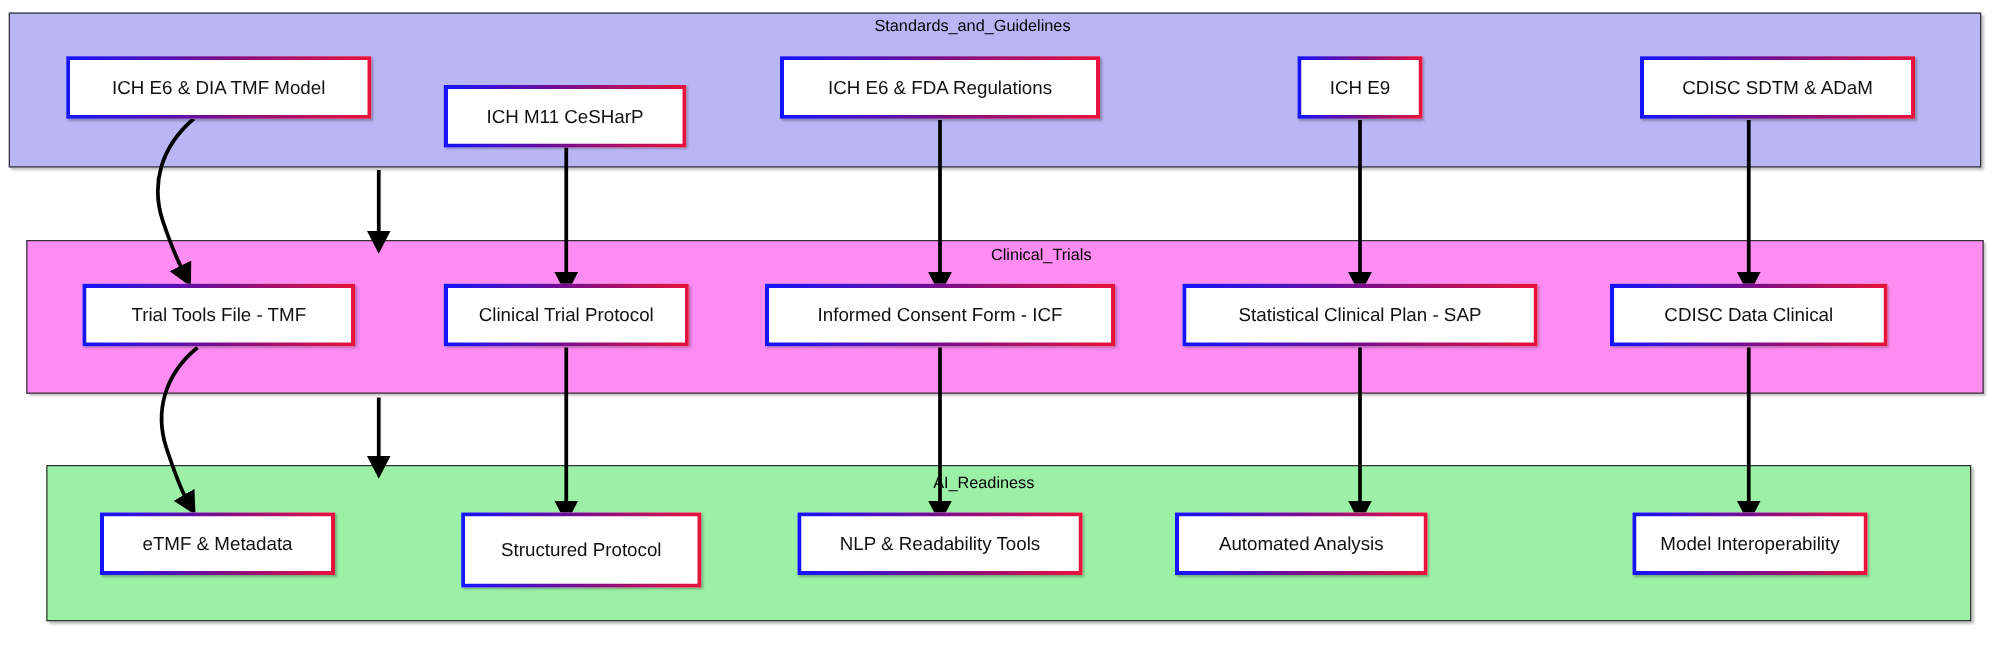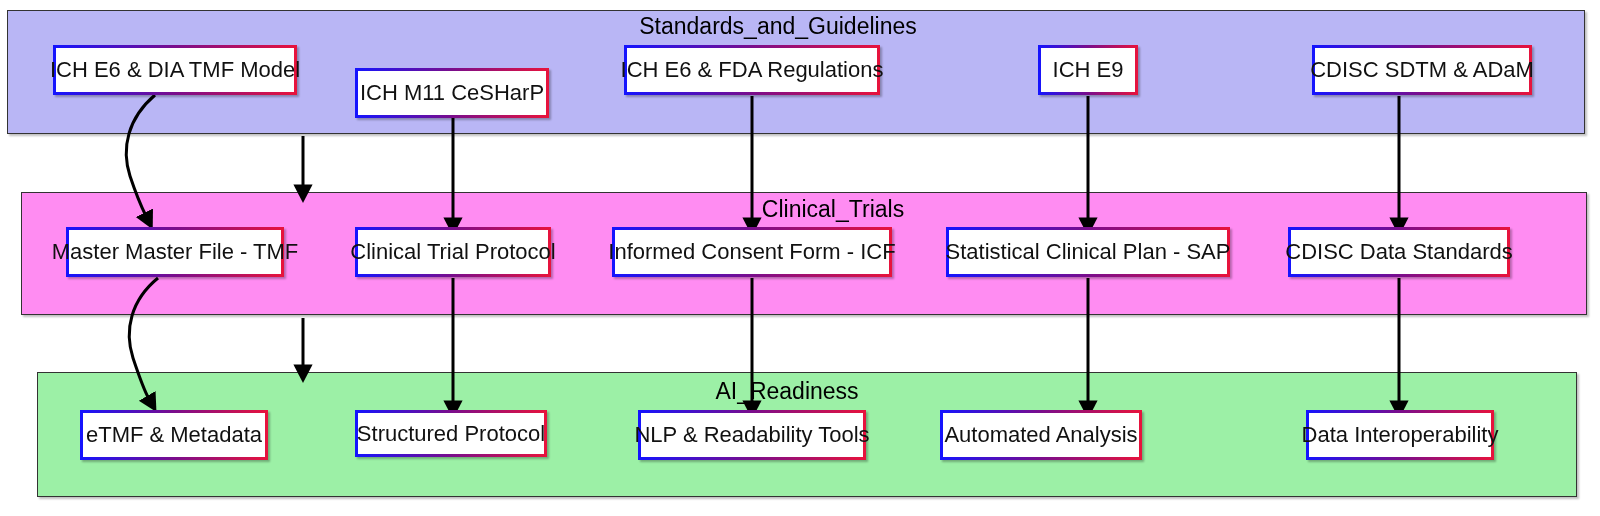--- a/index.html
+++ b/index.html
@@ -18,21 +18,21 @@
     overflow: hidden;
   }
   .band {
     position: absolute;
     border: 1px solid #333333;
     box-sizing: border-box;
     box-shadow: 2px 2px 2px rgba(0,0,0,0.25);
   }
   .band-title {
     position: absolute;
-    font-size: 23px;
+    font-size: 13px;
     color: #000000;
     white-space: nowrap;
     transform: translateX(-50%);
     z-index: 6;
   }
   .node {
     position: absolute;
     background: #ffffff;
     box-sizing: border-box;
     display: flex;
@@ -40,21 +40,21 @@
     justify-content: center;
     z-index: 5;
     padding: 1px;
     box-shadow: 1.5px 1.5px 2px rgba(0,0,0,0.28);
     background-image: linear-gradient(#ffffff, #ffffff), linear-gradient(90deg, #1414ff 0%, #7a0d8c 50%, #e8133c 100%);
     background-origin: border-box;
     background-clip: content-box, border-box;
     border: 2.5px solid transparent;
   }
   .node-label {
-    font-size: 22px;
+    font-size: 15px;
     color: #111111;
     white-space: nowrap;
     line-height: 1;
   }
   #edges {
     position: absolute;
     left: 0;
     top: 0;
     width: 1600px;
     height: 516px;
@@ -107,44 +107,44 @@
       <div class="node" style="left: 624px; top: 45px; width: 256px; height: 50px;">
         <span class="node-label">ICH E6 &amp; FDA Regulations</span>
       </div>
       <div class="node" style="left: 1038px; top: 45px; width: 100px; height: 50px;">
         <span class="node-label">ICH E9</span>
       </div>
       <div class="node" style="left: 1312px; top: 45px; width: 220px; height: 50px;">
         <span class="node-label">CDISC SDTM &amp; ADaM</span>
       </div>
       <div class="node" style="left: 66px; top: 227px; width: 218px; height: 50px;">
-        <span class="node-label">Master Master File - TMF</span>
+        <span class="node-label">Trial Tools File - TMF</span>
       </div>
       <div class="node" style="left: 355px; top: 227px; width: 196px; height: 50px;">
         <span class="node-label">Clinical Trial Protocol</span>
       </div>
       <div class="node" style="left: 612px; top: 227px; width: 280px; height: 50px;">
         <span class="node-label">Informed Consent Form - ICF</span>
       </div>
       <div class="node" style="left: 946px; top: 227px; width: 284px; height: 50px;">
         <span class="node-label">Statistical Clinical Plan - SAP</span>
       </div>
       <div class="node" style="left: 1288px; top: 227px; width: 222px; height: 50px;">
-        <span class="node-label">CDISC Data Standards</span>
+        <span class="node-label">CDISC Data Clinical</span>
       </div>
       <div class="node" style="left: 80px; top: 410px; width: 188px; height: 50px;">
         <span class="node-label">eTMF &amp; Metadata</span>
       </div>
-      <div class="node" style="left: 355px; top: 410px; width: 192px; height: 47px;">
+      <div class="node" style="left: 369px; top: 410px; width: 192px; height: 60px;">
         <span class="node-label">Structured Protocol</span>
       </div>
       <div class="node" style="left: 638px; top: 410px; width: 228px; height: 50px;">
         <span class="node-label">NLP &amp; Readability Tools</span>
       </div>
       <div class="node" style="left: 940px; top: 410px; width: 202px; height: 50px;">
         <span class="node-label">Automated Analysis</span>
       </div>
       <div class="node" style="left: 1306px; top: 410px; width: 188px; height: 50px;">
-        <span class="node-label">Data Interoperability</span>
+        <span class="node-label">Model Interoperability</span>
       </div>
     </div>
 
 </div>
 
 </body></html>

